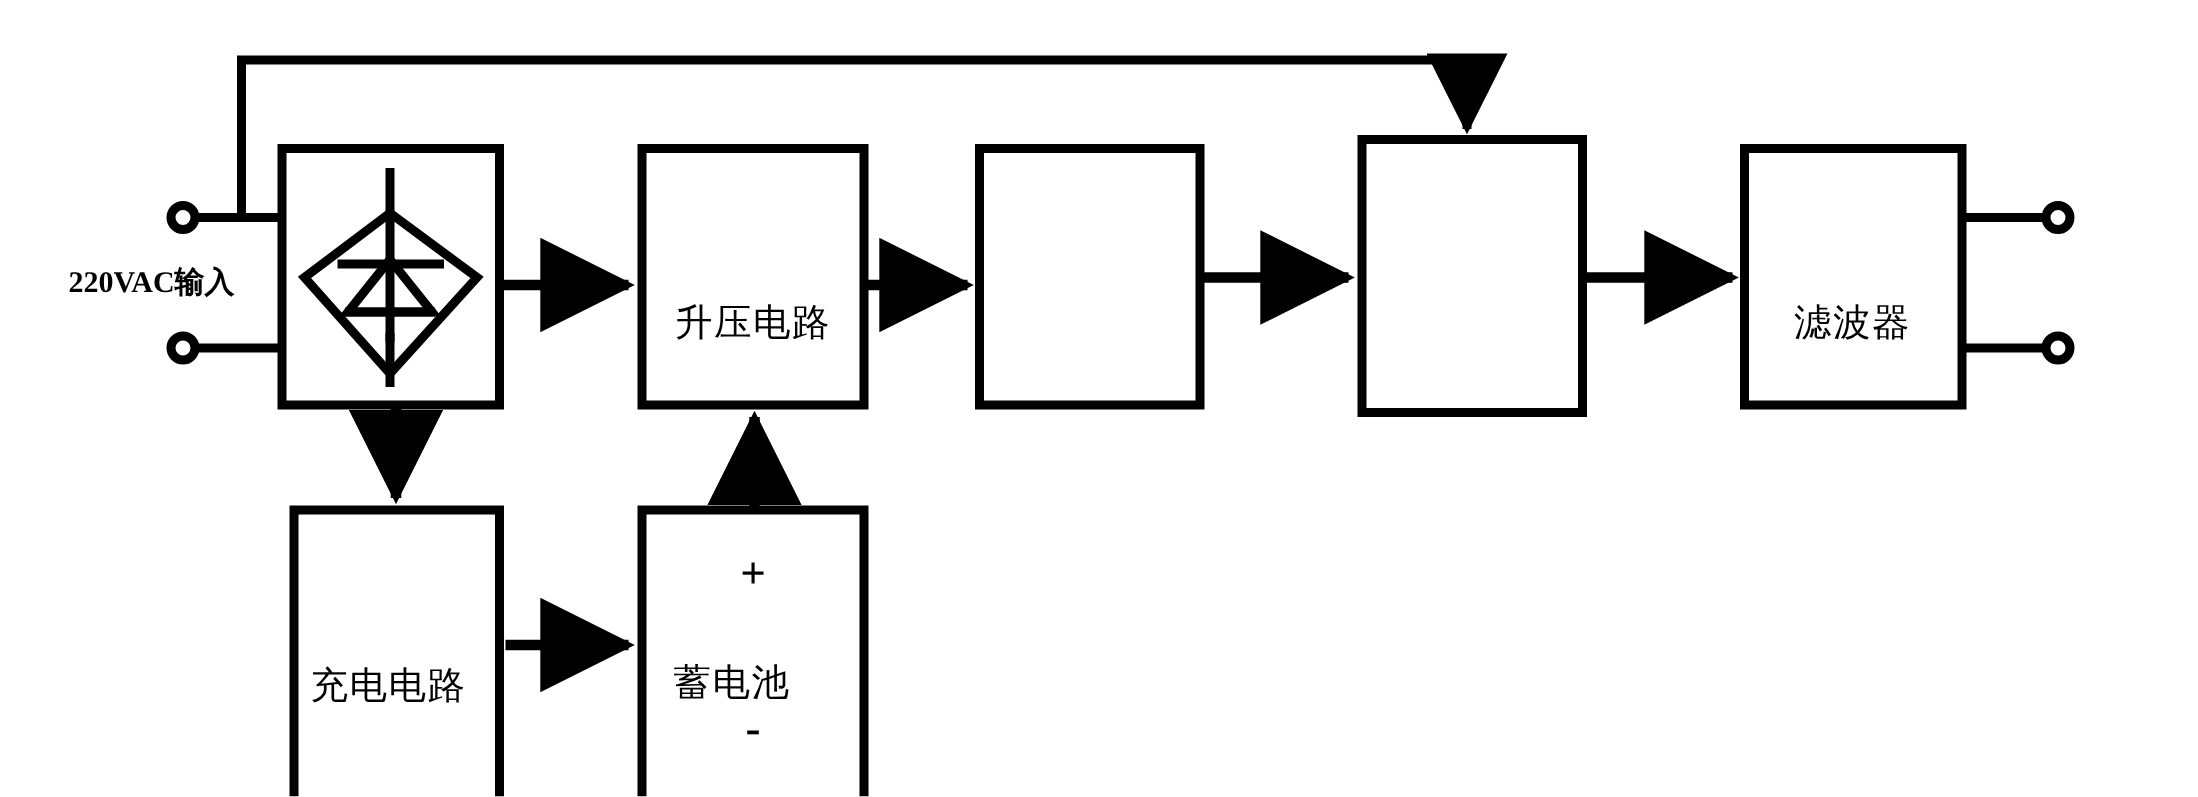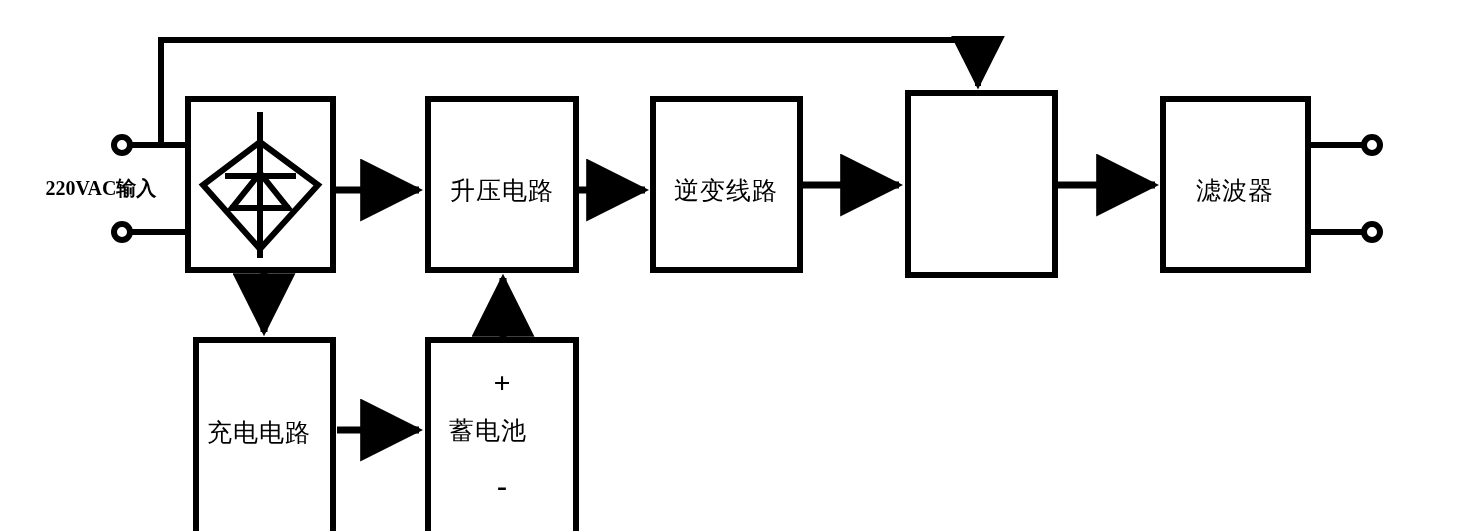--- a/index.html
+++ b/index.html
@@ -25,20 +25,21 @@
   .blk-label {
     position: absolute;
     font-family: "Liberation Serif", "DejaVu Serif", serif;
     font-size: 25px;
     font-weight: 400;
     color: #000000;
     white-space: nowrap;
     text-align: center;
     transform: translate(-50%, -50%);
     letter-spacing: 1px;
+    margin-top: 25px;
   }
   .io-label {
     position: absolute;
     font-family: "Liberation Serif", "DejaVu Serif", serif;
     font-size: 20px;
     font-weight: bold;
     color: #000000;
     white-space: nowrap;
     transform: translate(-50%, -50%);
   }
@@ -104,21 +105,20 @@
     <line x1="1057" y1="185" x2="1155" y2="185" stroke="#000" stroke-width="7" marker-end="url(#ah)"></line>
 
     <line x1="264" y1="272" x2="264" y2="332" stroke="#000" stroke-width="7" marker-end="url(#ah)"></line>
     <line x1="503" y1="338" x2="503" y2="278" stroke="#000" stroke-width="7" marker-end="url(#ah)"></line>
 
     <line x1="337" y1="430" x2="419" y2="430" stroke="#000" stroke-width="7" marker-end="url(#ah)"></line>
   </svg>
 
   <div class="blk-label" style="left:502px; top:190px;">升压电路</div>
 
-  <div class="blk-label" style="left:726px; top:190px;">逆变线路</div>
 
 
   <div class="blk-label" style="left:1235px; top:190px;">滤波器</div>
 
   <div class="blk-label" style="left:259px; top:432px;">充电电路</div>
 
   <div class="blk-label" style="left:488px; top:430px;">蓄电池</div>
 
   <div class="pole-label" style="left:502px; top:383px;">+</div>
 

